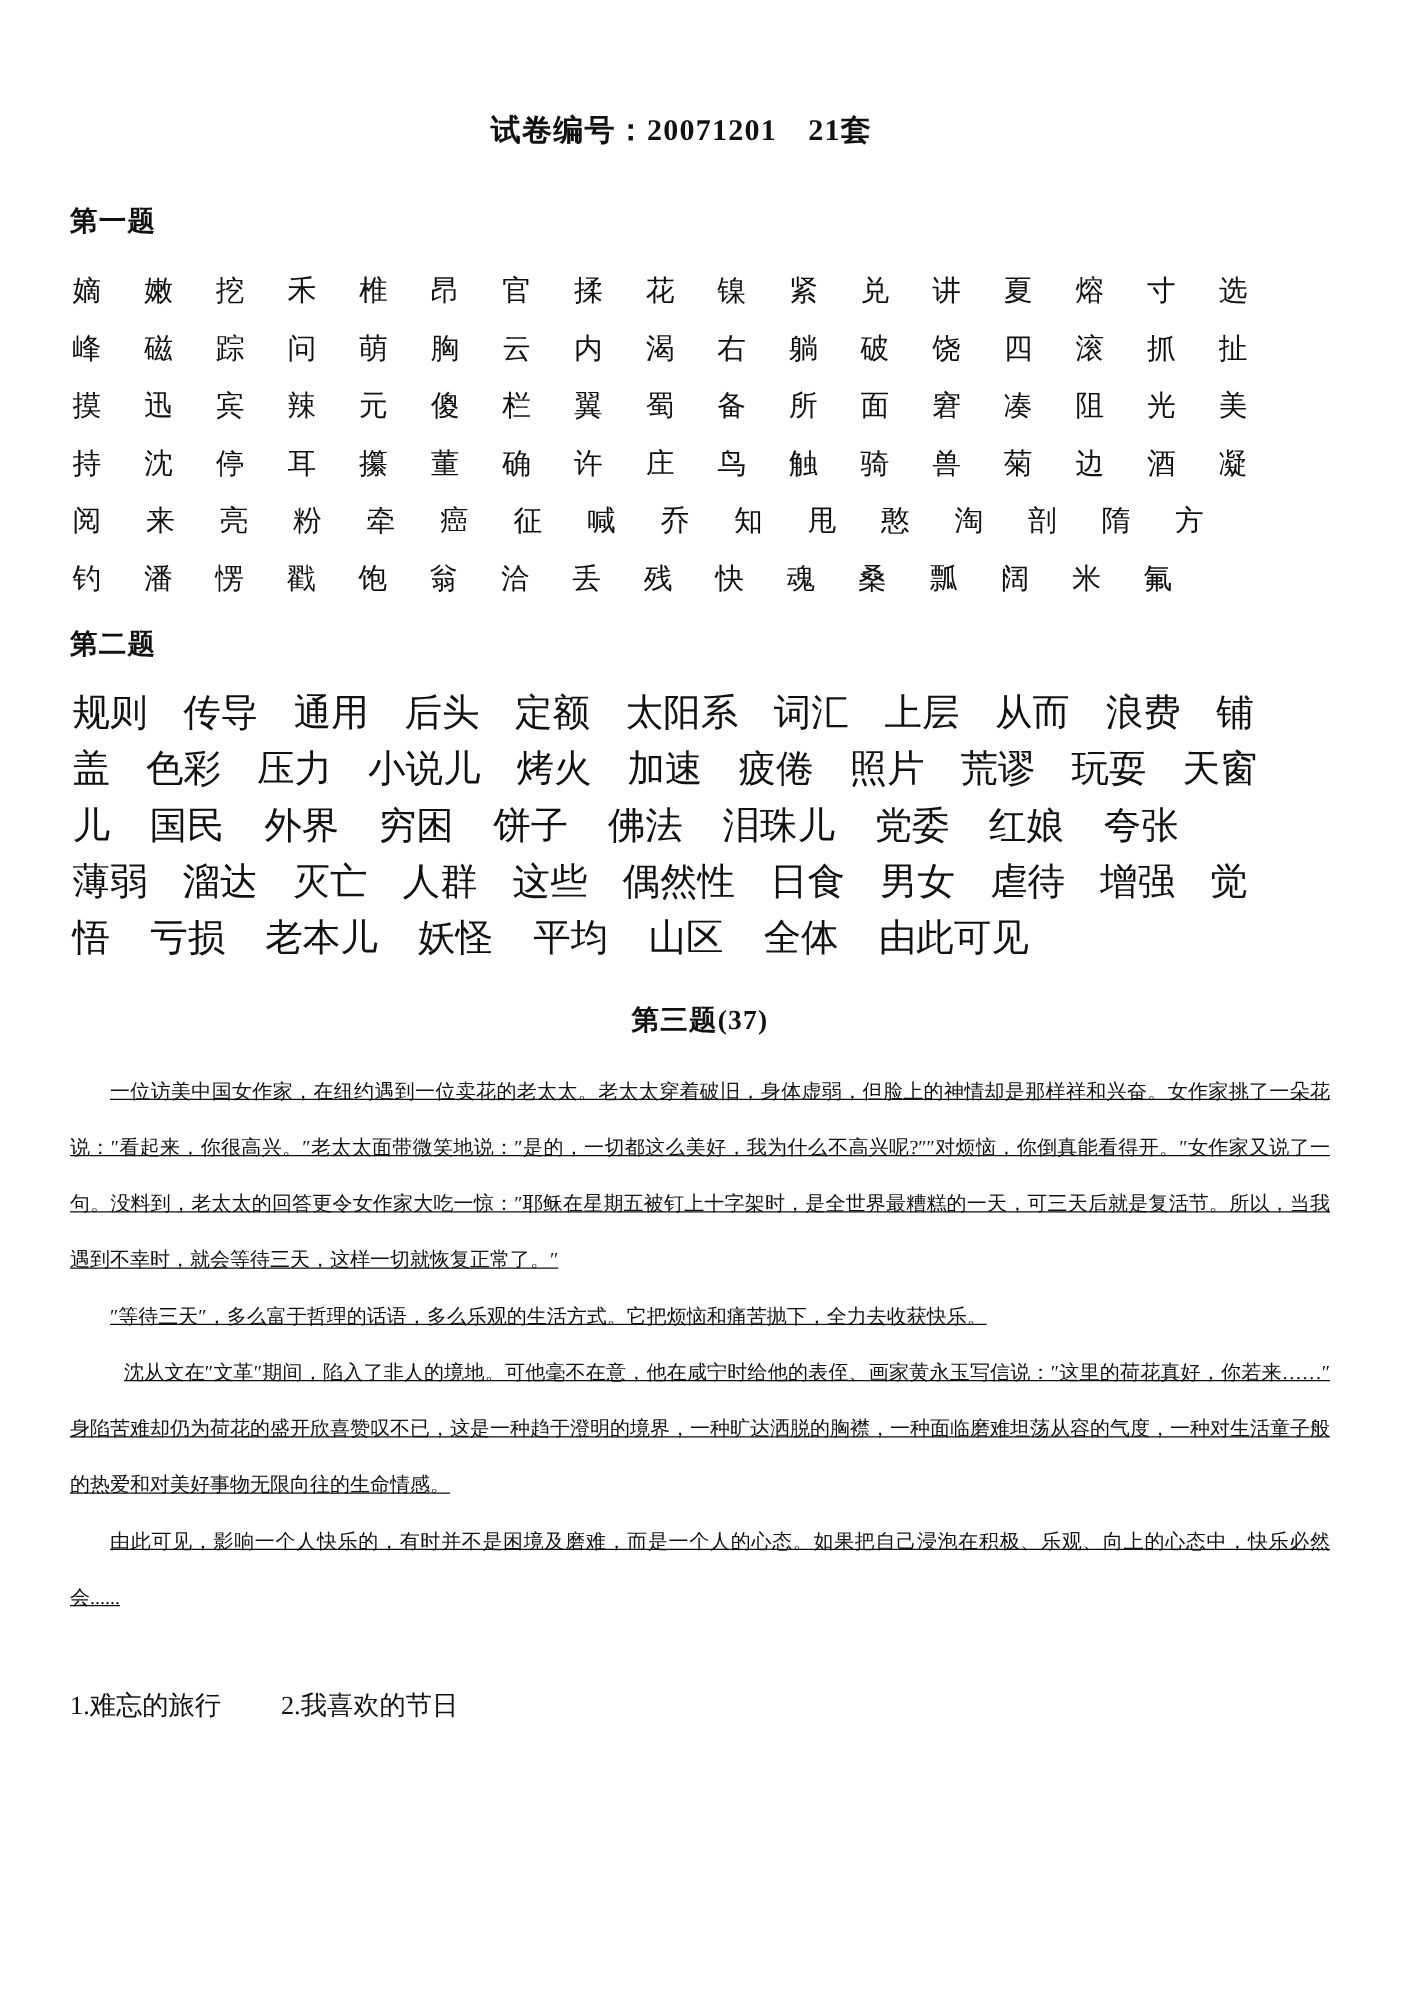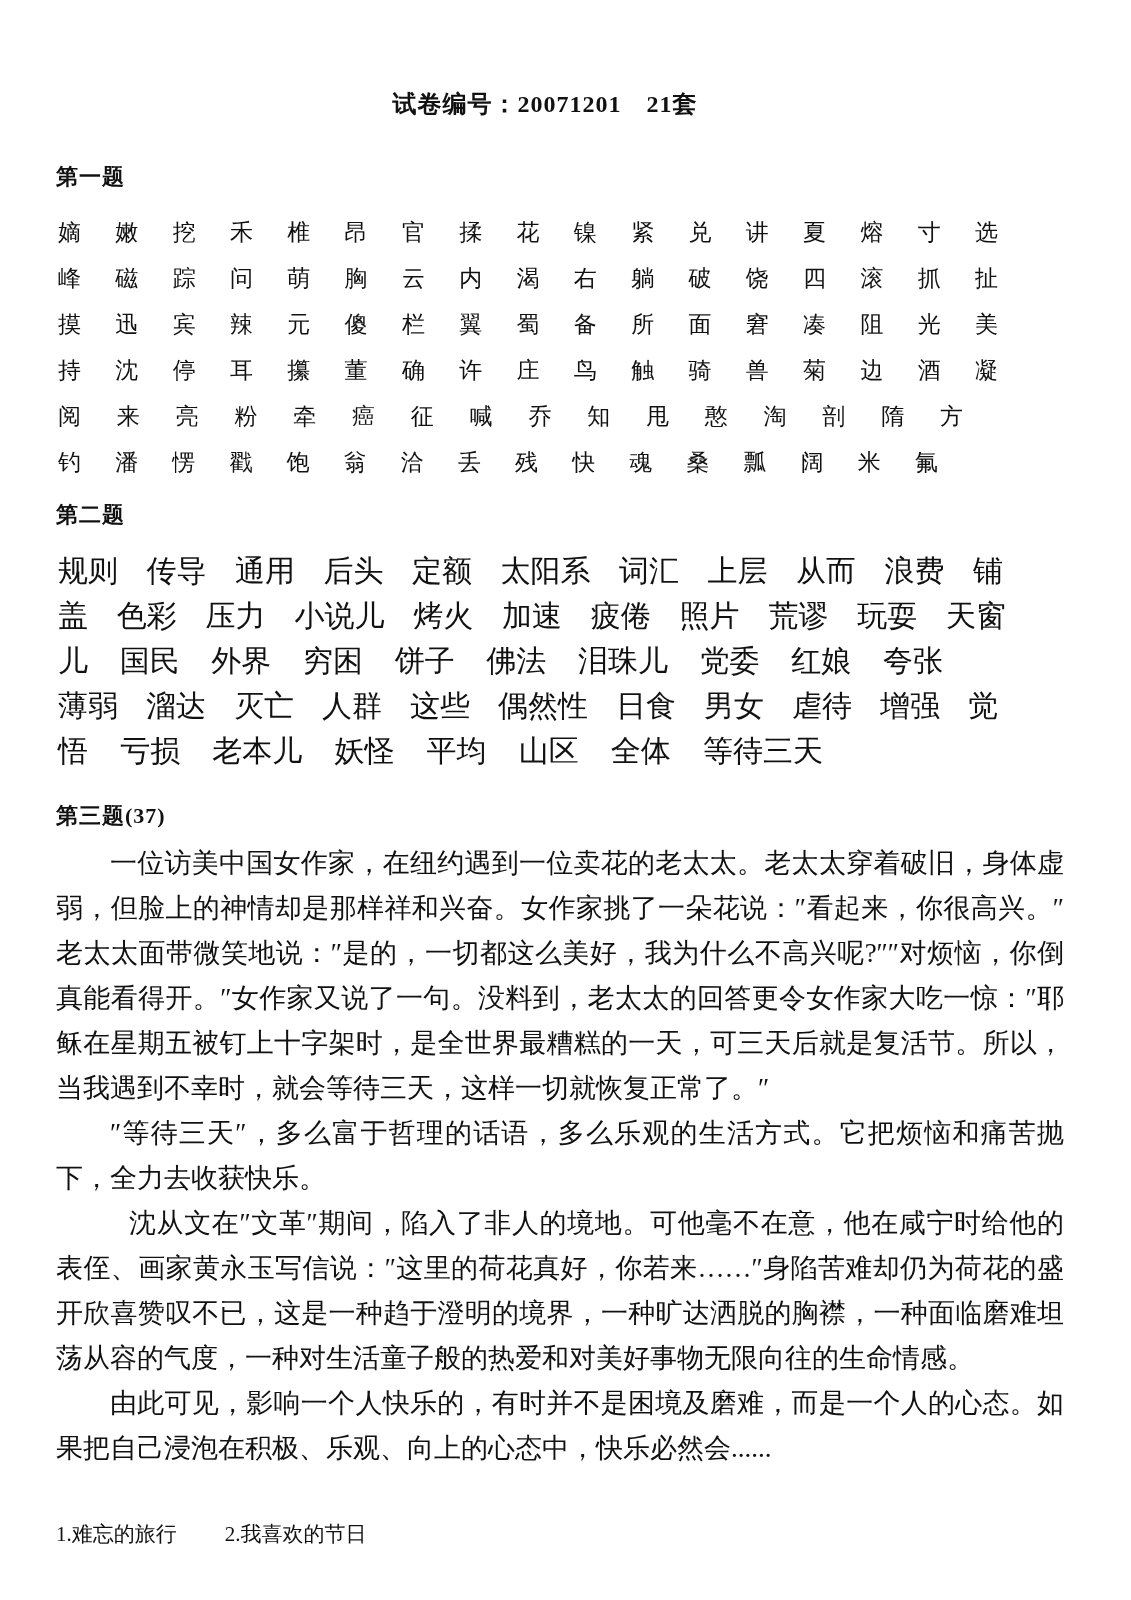--- a/index.html
+++ b/index.html
@@ -54,27 +54,28 @@
     line-height: 45px;
     margin-left: 2px;
   }
   .word-row:nth-of-type(1) { width: 945px; }
   .word-row:nth-of-type(2) { width: 948px; }
   .word-row:nth-of-type(3) { width: 885px; }
   .word-row:nth-of-type(4) { width: 940px; }
   .word-row:nth-of-type(5) { width: 765px; }
   
   .sec3 { margin-top: 28px; }
-  .sec3 .heading { margin-bottom: 10px; }
+  .sec3 .heading { margin-bottom: 20px; text-align: center; }
   .sec3 p {
-    font-size: 27px;
+    font-size: 16px;
     line-height: 45px;
     margin: 0;
     text-indent: 2em;
     text-align: justify;
+    text-decoration: underline;
   }
   .sec3 p.indent-wide { text-indent: 2.7em; }
   
   .sec4 { margin-top: 46px; }
   .sec4 .heading { margin-bottom: 4px; }
   .topic-row {
     display: flex;
     column-gap: 48px;
     font-size: 21px;
     line-height: 34px;
@@ -257,21 +258,21 @@
         <span class="word">觉</span>
       </div>
     <div class="word-row">
         <span class="word">悟</span>
         <span class="word">亏损</span>
         <span class="word">老本儿</span>
         <span class="word">妖怪</span>
         <span class="word">平均</span>
         <span class="word">山区</span>
         <span class="word">全体</span>
-        <span class="word">等待三天</span>
+        <span class="word">由此可见</span>
       </div>
   </section>
 
   <section class="sec3">
     <h2 class="heading">第三题(37)</h2>
     <p>一位访美中国女作家，在纽约遇到一位卖花的老太太。老太太穿着破旧，身体虚弱，但脸上的神情却是那样祥和兴奋。女作家挑了一朵花说：″看起来，你很高兴。″老太太面带微笑地说：″是的，一切都这么美好，我为什么不高兴呢?″″对烦恼，你倒真能看得开。″女作家又说了一句。没料到，老太太的回答更令女作家大吃一惊：″耶稣在星期五被钉上十字架时，是全世界最糟糕的一天，可三天后就是复活节。所以，当我遇到不幸时，就会等待三天，这样一切就恢复正常了。″</p>
     <p>″等待三天″，多么富于哲理的话语，多么乐观的生活方式。它把烦恼和痛苦抛下，全力去收获快乐。</p>
     <p class="indent-wide">沈从文在″文革″期间，陷入了非人的境地。可他毫不在意，他在咸宁时给他的表侄、画家黄永玉写信说：″这里的荷花真好，你若来……″身陷苦难却仍为荷花的盛开欣喜赞叹不已，这是一种趋于澄明的境界，一种旷达洒脱的胸襟，一种面临磨难坦荡从容的气度，一种对生活童子般的热爱和对美好事物无限向往的生命情感。</p>
     <p>由此可见，影响一个人快乐的，有时并不是困境及磨难，而是一个人的心态。如果把自己浸泡在积极、乐观、向上的心态中，快乐必然会......</p>
   </section>

